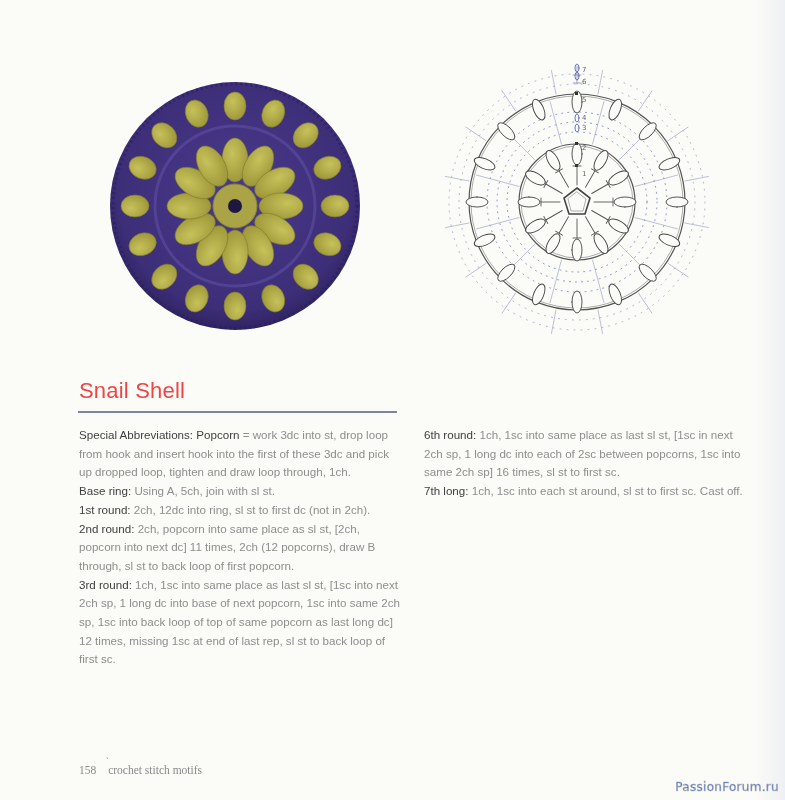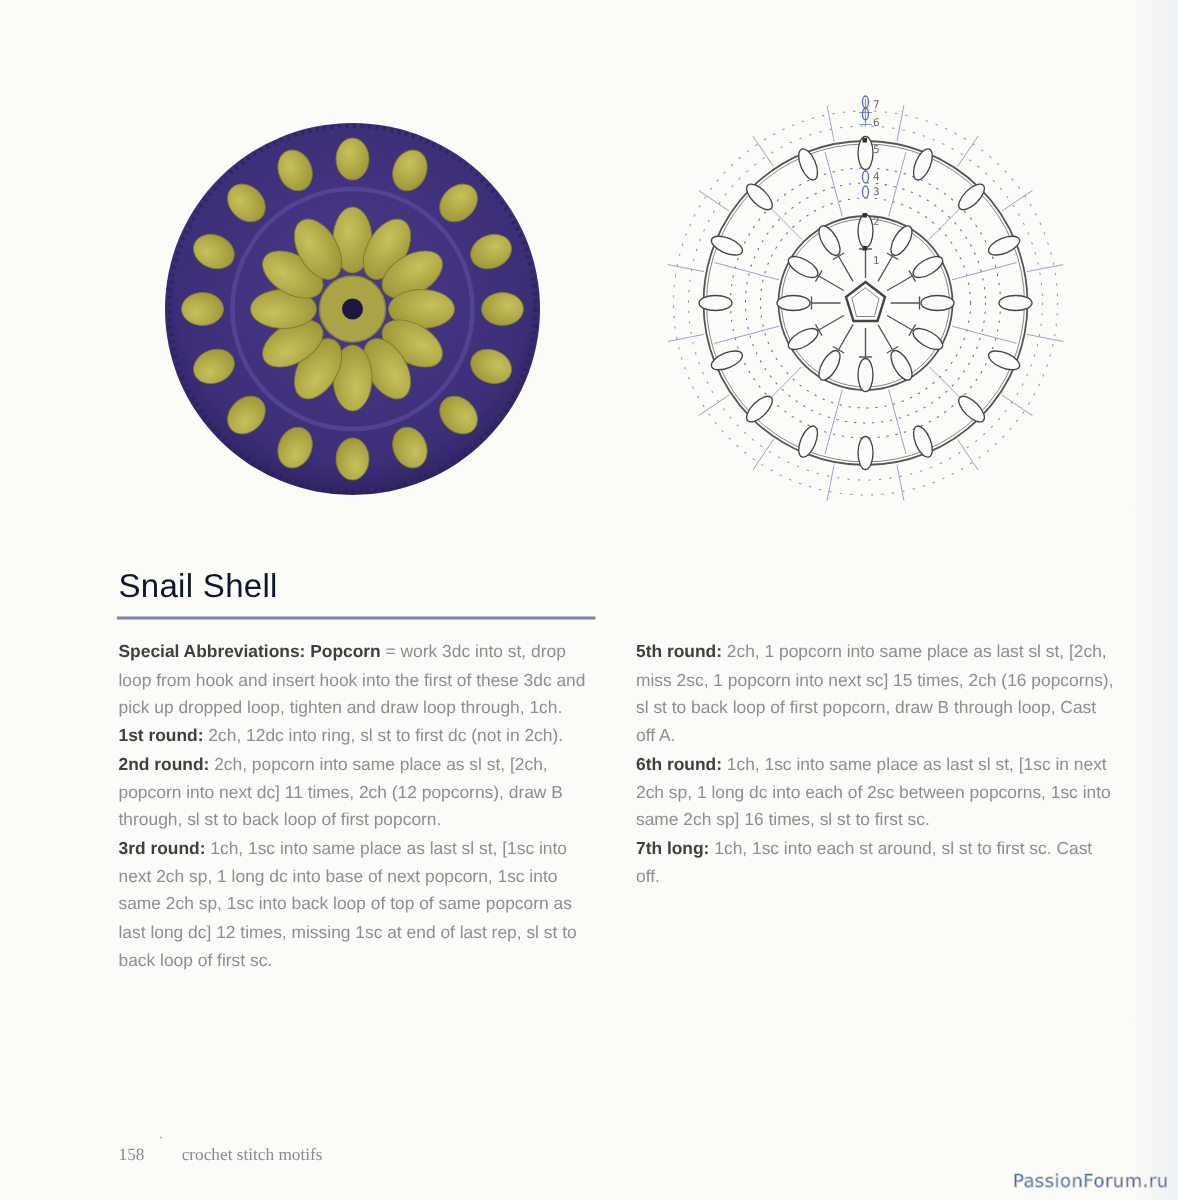--- a/index.html
+++ b/index.html
@@ -15,39 +15,39 @@
     background: linear-gradient(to right, rgba(240,242,244,0), rgba(236,239,242,0.9));
   }
   .photo {
     position: absolute; left: 108px; top: 80px; width: 254px; height: 252px;
   }
   .diagram {
     position: absolute; left: 437px; top: 62px; width: 280px; height: 280px;
   }
   .title {
     position: absolute; left: 79px; top: 378px;
-    font-size: 22px; font-weight: 300; color: #0f172a; letter-spacing: 0.2px;
+    font-size: 22px; font-weight: 300; color: #ef4444; letter-spacing: 0.2px;
     margin: 0;
   }
   .title-rule {
     position: absolute; left: 78px; top: 411px; width: 319px; height: 2px;
     background: #7c84a0;
   }
   .col {
     position: absolute; font-size: 11.6px; line-height: 18.7px; color: #8e8e8e;
   }
   .col-left { left: 79px; top: 426px; width: 322px; }
   .col-right { left: 424px; top: 426px; width: 322px; }
   .para { margin: 0; }
-  .para b { color: #3f3f3f; font-weight: bold; }
+  .para b { color: #3f3f3f; font-weight: normal; }
   .footer {
     position: absolute; left: 79px; top: 764px;
     font-family: "Liberation Serif", serif; font-size: 11.5px; color: #8a8a8a;
   }
-  .footer .num { margin-right: 22px; }
+  .footer .num { margin-right: 9px; }
   .tick-mark {
     position: absolute; left: 106px; top: 749px; font-size: 9px; color: #999;
   }
   .watermark {
     position: absolute; right: 6px; top: 780px;
     font-size: 12px; color: #1d4ed8;
     -webkit-text-stroke: 0.6px #b9b9b9;
     font-family: "DejaVu Sans", sans-serif; letter-spacing: 0.3px;
   }
 </style>
@@ -271,27 +271,27 @@
       <text x="5" y="-130">7</text>
     </g>
   </g>
 </svg>
 
 <h1 class="title">Snail Shell</h1>
 <div class="title-rule"></div>
 
 <div class="col col-left">
   <p class="para"><b>Special Abbreviations: Popcorn</b><span> = work 3dc into st, drop loop from hook and insert hook into the first of these 3dc and pick up dropped loop, tighten and draw loop through, 1ch.</span></p>
+  <p class="para"><b>Base ring:</b><span> Using A, 5ch, join with sl st.</span></p>
   <p class="para"><b>1st round:</b><span> 2ch, 12dc into ring, sl st to first dc (not in 2ch).</span></p>
   <p class="para"><b>2nd round:</b><span> 2ch, popcorn into same place as sl st, [2ch, popcorn into next dc] 11 times, 2ch (12 popcorns), draw B through, sl st to back loop of first popcorn.</span></p>
   <p class="para"><b>3rd round:</b><span> 1ch, 1sc into same place as last sl st, [1sc into next 2ch sp, 1 long dc into base of next popcorn, 1sc into same 2ch sp, 1sc into back loop of top of same popcorn as last long dc] 12 times, missing 1sc at end of last rep, sl st to back loop of first sc.</span></p>
 </div>
 
 <div class="col col-right">
-  <p class="para"><b>5th round:</b><span> 2ch, 1 popcorn into same place as last sl st, [2ch, miss 2sc, 1 popcorn into next sc] 15 times, 2ch (16 popcorns), sl st to back loop of first popcorn, draw B through loop, Cast off A.</span></p>
   <p class="para"><b>6th round:</b><span> 1ch, 1sc into same place as last sl st, [1sc in next 2ch sp, 1 long dc into each of 2sc between popcorns, 1sc into same 2ch sp] 16 times, sl st to first sc.</span></p>
   <p class="para"><b>7th long:</b><span> 1ch, 1sc into each st around, sl st to first sc. Cast off.</span></p>
 </div>
 
 <div class="tick-mark">ˎ</div>
 
 <div class="footer">
   <span class="num">158</span>
   <span>crochet stitch motifs</span>
 </div>

